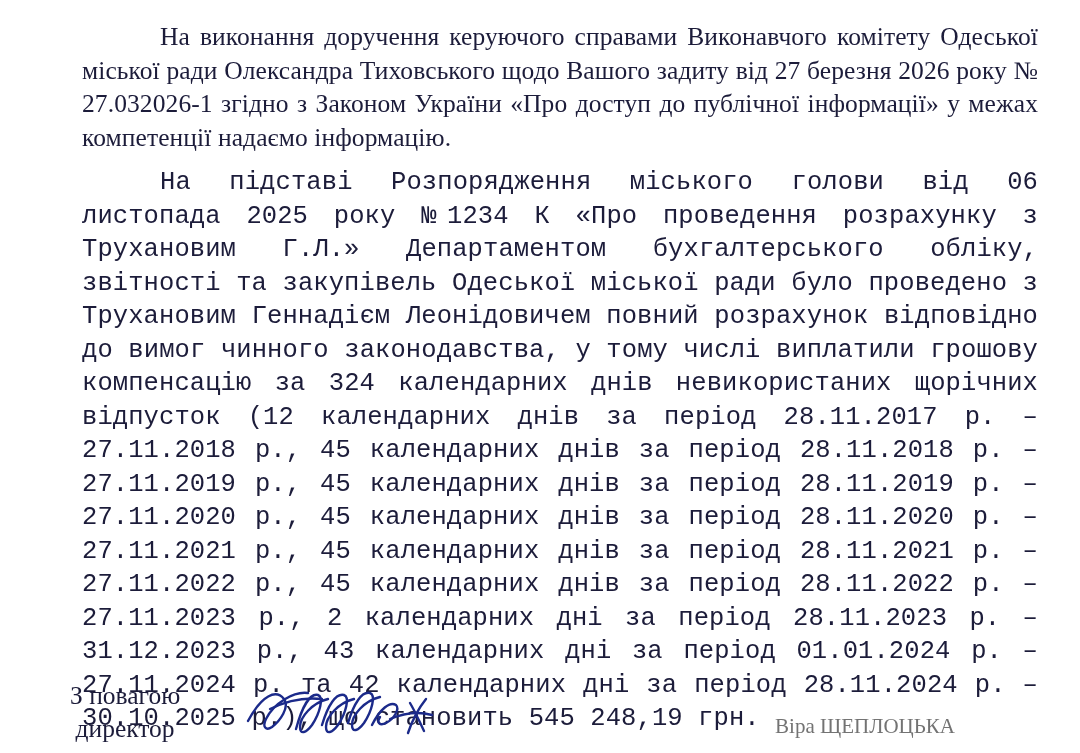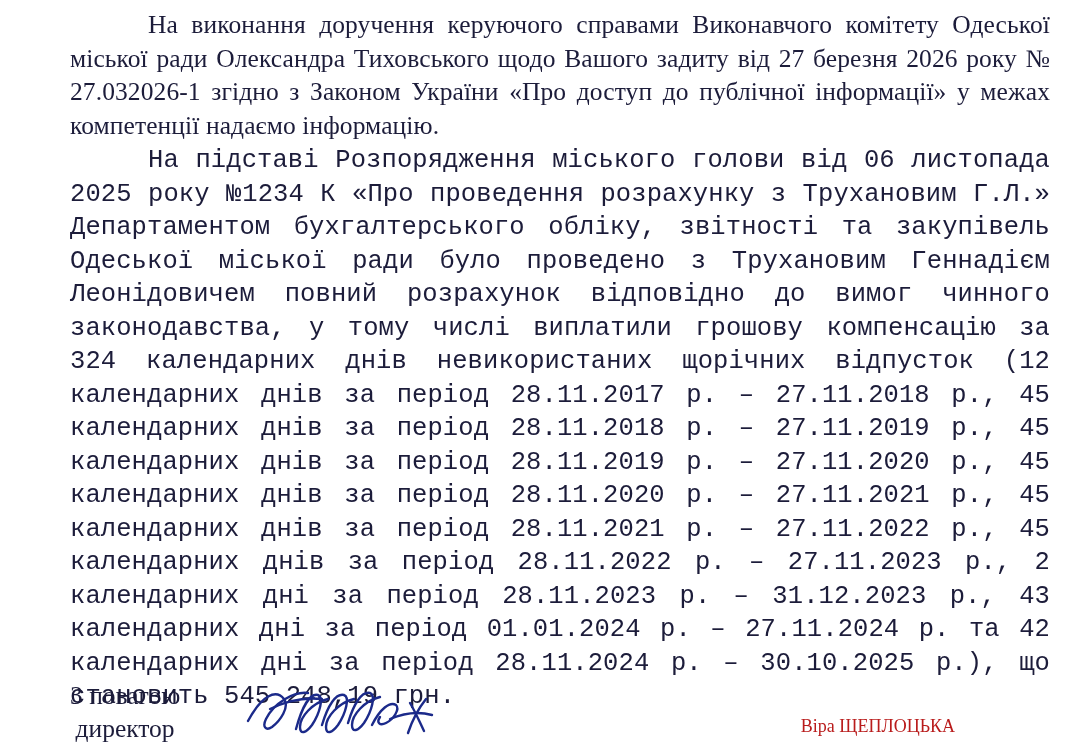--- a/index.html
+++ b/index.html
@@ -15,21 +15,21 @@
     color: #1a1a2e;
   }
   .page {
     position: relative;
     width: 1080px;
     height: 753px;
     box-sizing: border-box;
     padding: 8px 30px 0 70px;
   }
   .body-text p {
-    margin: 0;
+    margin: 12px;
     text-align: justify;
     text-justify: inter-word;
     font-size: 25.5px;
     line-height: 33.5px;
     letter-spacing: 0.1px;
     color: #1c1c3a;
     text-indent: 78px;
   }
   .body-text p + p {
     margin-top: 2px;
@@ -59,23 +59,23 @@
     width: 230px;
     height: 70px;
     margin-left: 60px;
   }
   .sign-middle svg {
     position: absolute;
     left: 0;
     bottom: -4px;
   }
   .sign-right {
-    font-size: 18px;
+    font-size: 21px;
     line-height: 33px;
-    color: #b91c1c;
+    color: #737373;
     white-space: nowrap;
     padding-bottom: 2px;
     margin-left: auto;
     padding-right: 95px;
   }
 </style>
 </head>
 <body>
 
 <div class="page">

